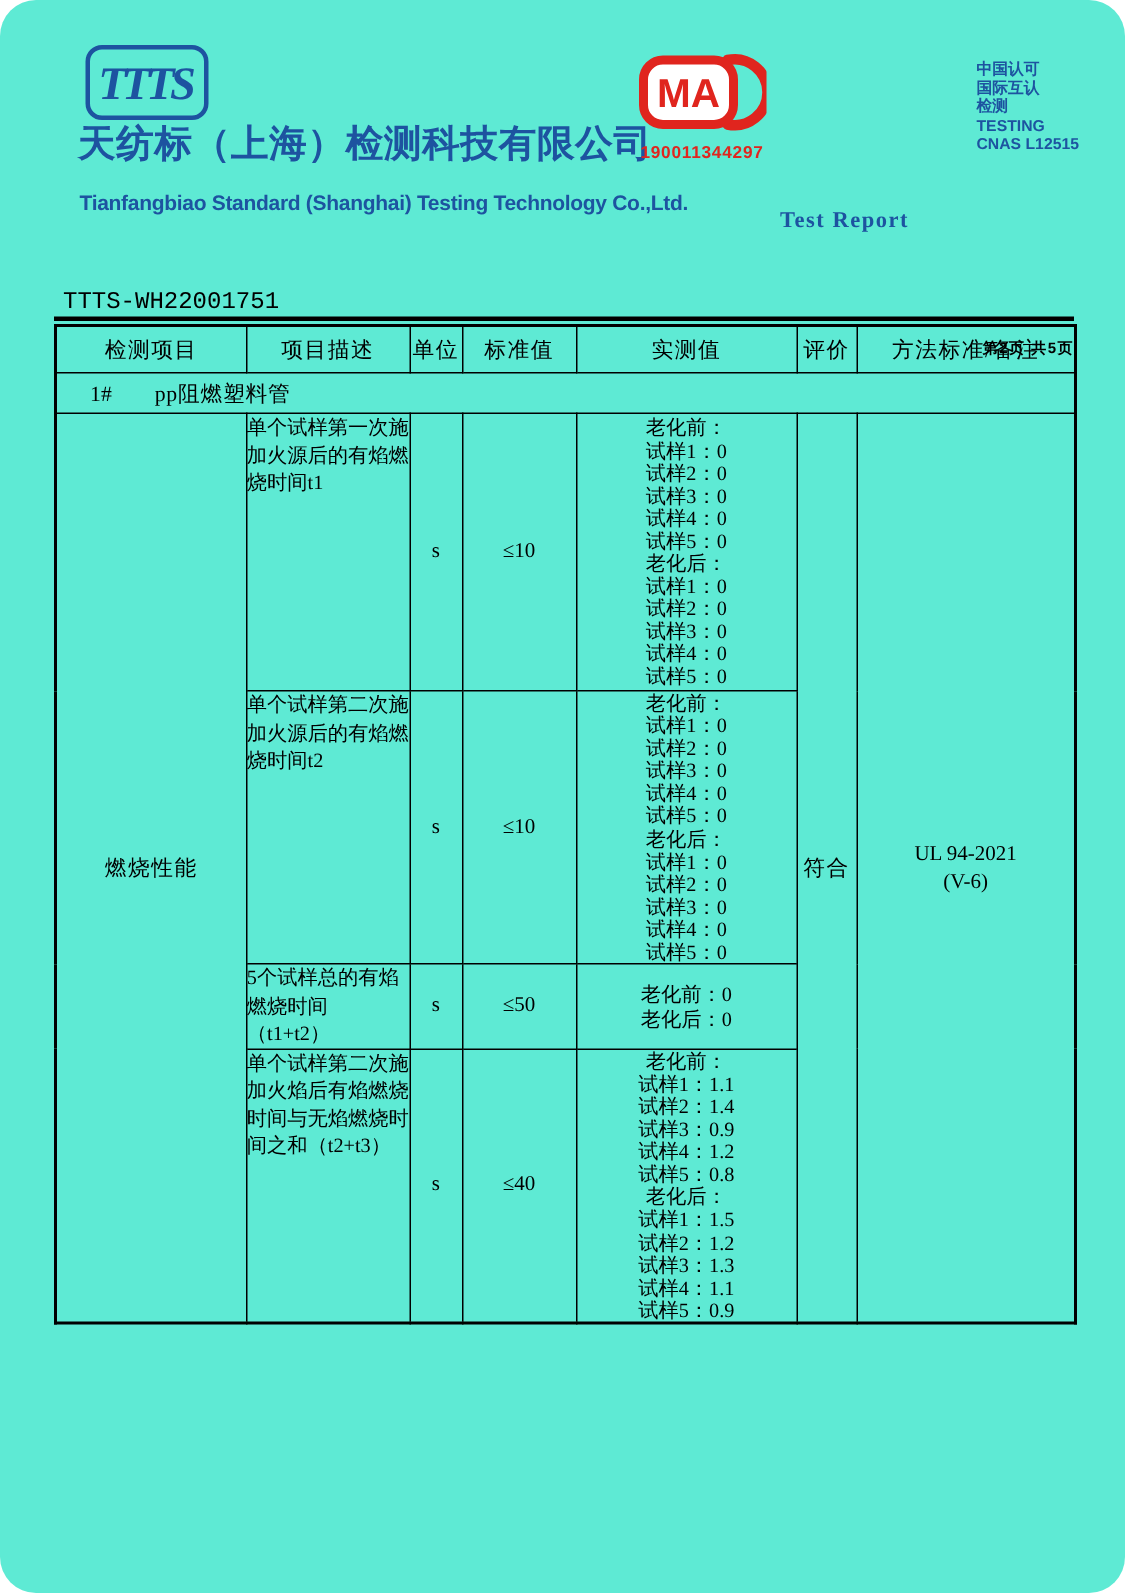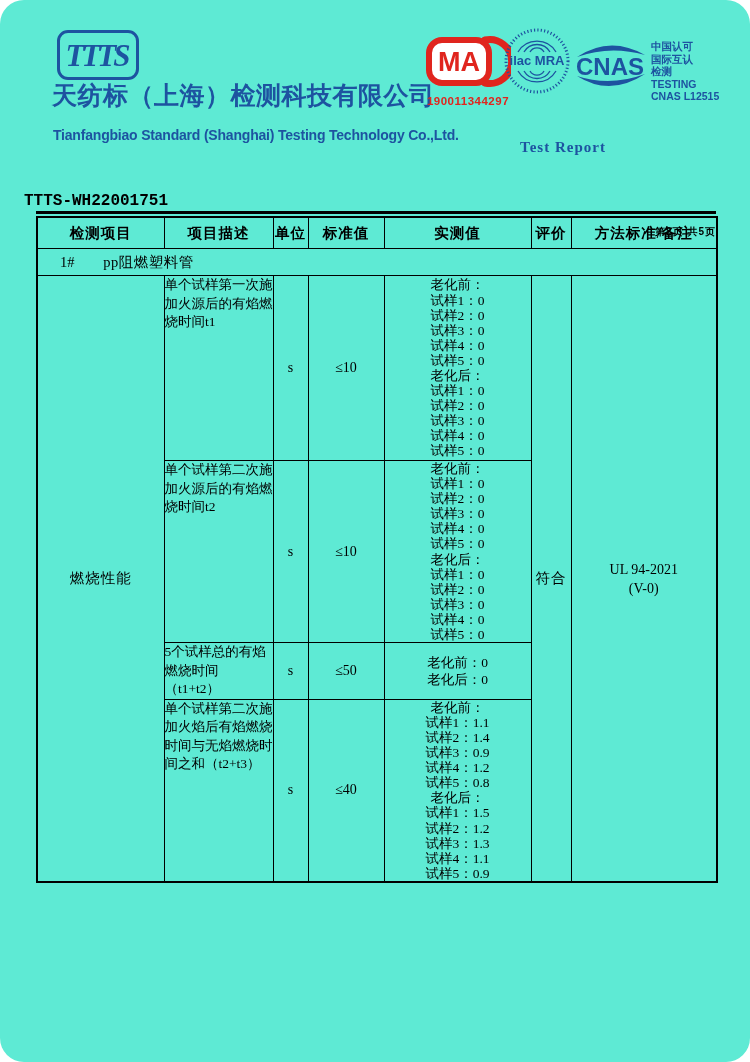--- a/index.html
+++ b/index.html
@@ -42,39 +42,39 @@
   .title-cn{
     position:absolute;left:468px;top:105px;width:190px;text-align:center;
     font-size:29px;font-weight:bold;color:#1d53a0;letter-spacing:1px;white-space:nowrap;
   }
   .title-en{
     position:absolute;left:468px;top:139px;width:190px;text-align:center;
     font-size:15px;font-weight:bold;color:#1d53a0;letter-spacing:1px;
   }
   
   .report-no{
-    position:absolute;left:24px;top:192px;
+    position:absolute;left:42px;top:192px;
     font-family:"Liberation Mono","DejaVu Sans Mono",monospace;
-    font-size:16px;font-weight:bold;letter-spacing:0px;
+    font-size:16px;font-weight:normal;letter-spacing:0px;
   }
   .page-label{
     position:absolute;right:34px;top:193px;
     font-family:"Liberation Sans","DejaVu Sans",sans-serif;
     font-size:10px;font-weight:bold;letter-spacing:1px;margin-top:32px;
   }
   .rule{position:absolute;left:36px;top:211px;width:680px;height:2.5px;background:#000;}
   
   table.report{
     position:absolute;left:36px;top:216px;width:680px;
     border-collapse:collapse;table-layout:fixed;
     border:2px solid #000;
   }
   table.report th,table.report td{border:1px solid #000;padding:0;}
   table.report th{
-    height:30px;font-weight:bold;font-size:14.5px;letter-spacing:1px;
+    height:30px;font-weight:normal;font-size:14.5px;letter-spacing:1px;
     text-align:center;vertical-align:middle;
   }
   tr.sample-row td{height:26px;font-size:14.5px;vertical-align:middle;}
   .sample-no{padding-left:22px;}
   .sample-name{margin-left:25px;letter-spacing:0.5px;}
   td.cell-item{ text-align:center;vertical-align:middle;font-size:14.5px;letter-spacing:1px;}
   td.cell-desc{
     text-align:left;vertical-align:top;padding:3px 3px 0 4px;
     font-size:13.5px;line-height:18.5px;
   }
@@ -102,40 +102,21 @@
 
   <div class="cma-wrap">
     <svg width="86" height="57" viewBox="0 0 86 57">
       <path d="M60 7 a 22 22 0 1 1 0 43" fill="none" stroke="#e0251e" stroke-width="7" stroke-linecap="round"></path>
       <rect x="4" y="7" width="60" height="43" rx="13" fill="#fff" stroke="#e0251e" stroke-width="6"></rect>
       <text x="34" y="38" text-anchor="middle" font-size="27" font-weight="bold" font-family="Liberation Sans, sans-serif" fill="#e0251e">MA</text>
     </svg>
     <div class="cma-number">190011344297</div>
   </div>
 
-  <div class="ilac-wrap">
-    <svg width="66" height="70" viewBox="0 0 66 70">
-      <circle cx="33" cy="35" r="31" fill="none" stroke="#1d53a0" stroke-width="3" stroke-dasharray="1.2 2.2"></circle>
-      <path d="M14 26 a 22 22 0 0 1 38 0" fill="none" stroke="#1d53a0" stroke-width="1.3"></path>
-      <path d="M20 26 a 15 15 0 0 1 26 0" fill="none" stroke="#1d53a0" stroke-width="1.3"></path>
-      <path d="M26 26 a 8 8 0 0 1 14 0" fill="none" stroke="#1d53a0" stroke-width="1.3"></path>
-      <path d="M14 45 a 22 22 0 0 0 38 0" fill="none" stroke="#1d53a0" stroke-width="1.3"></path>
-      <path d="M20 45 a 15 15 0 0 0 26 0" fill="none" stroke="#1d53a0" stroke-width="1.3"></path>
-      <path d="M26 45 a 8 8 0 0 0 14 0" fill="none" stroke="#1d53a0" stroke-width="1.3"></path>
-      <text x="33" y="39" text-anchor="middle" font-size="13" font-weight="bold" font-family="Liberation Sans, sans-serif" fill="#1d53a0">ilac MRA</text>
-    </svg>
-  </div>
-
-  <div class="cnas-wrap">
-    <svg width="76" height="52" viewBox="0 0 76 52">
-      <path d="M5 17 Q 38 -5 73 15 Q 38 5 5 17 Z" fill="#1d53a0"></path>
-      <path d="M5 36 Q 38 57 73 34 Q 38 47 5 36 Z" fill="#1d53a0"></path>
-      <text x="38" y="35" text-anchor="middle" font-size="24" font-weight="bold" font-family="Liberation Sans, sans-serif" fill="#1d53a0">CNAS</text>
-    </svg>
-  </div>
+
 
   <div class="cnas-lines">
     <div>中国认可</div>
     <div>国际互认</div>
     <div>检测</div>
     <div>TESTING</div>
     <div>CNAS L12515</div>
   </div>
 
   <div class="title-en">Test Report</div>
@@ -185,21 +166,21 @@
             <div class="m-line">老化后：</div>
             <div class="m-line">试样1：0</div>
             <div class="m-line">试样2：0</div>
             <div class="m-line">试样3：0</div>
             <div class="m-line">试样4：0</div>
             <div class="m-line">试样5：0</div>
           </td>
       <td class="cell-eval" rowspan="4">符合</td>
       <td class="cell-method" rowspan="4">
             <div class="m-line">UL 94-2021</div>
-            <div class="m-line">(V-0)</div>
+            <div class="m-line">(V-6)</div>
           </td>
     </tr>
     <tr class="row-t2">
       <td class="cell-desc">单个试样第二次施加火源后的有焰燃烧时间t2</td>
       <td class="cell-unit">s</td>
       <td class="cell-standard">≤10</td>
       <td class="cell-measured">
             <div class="m-line">老化前：</div>
             <div class="m-line">试样1：0</div>
             <div class="m-line">试样2：0</div>

